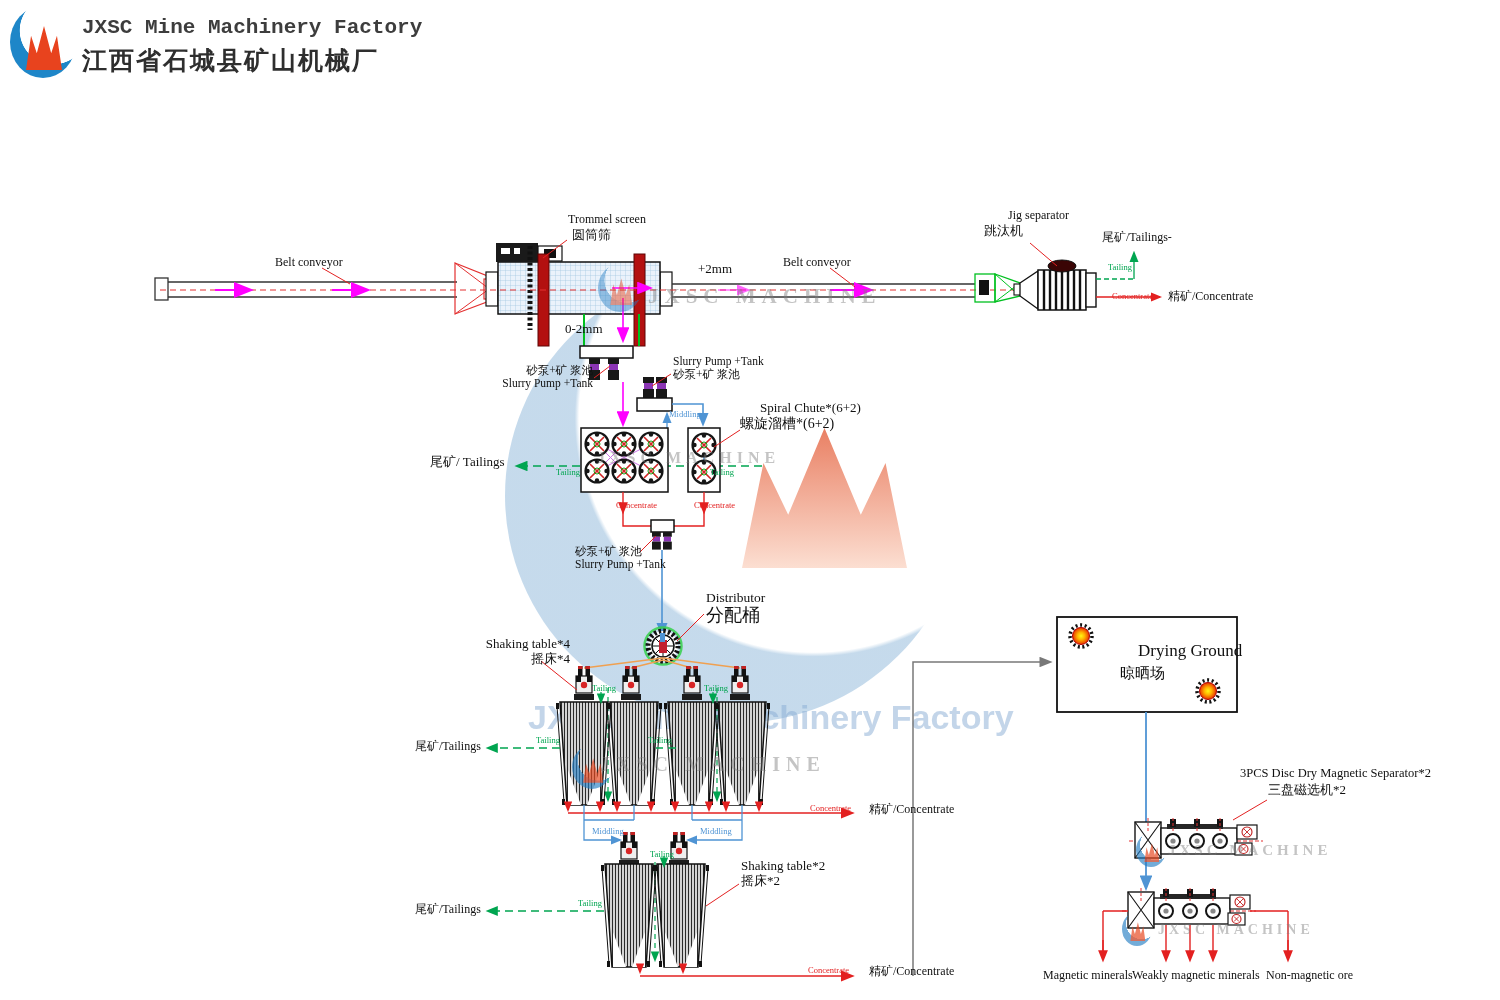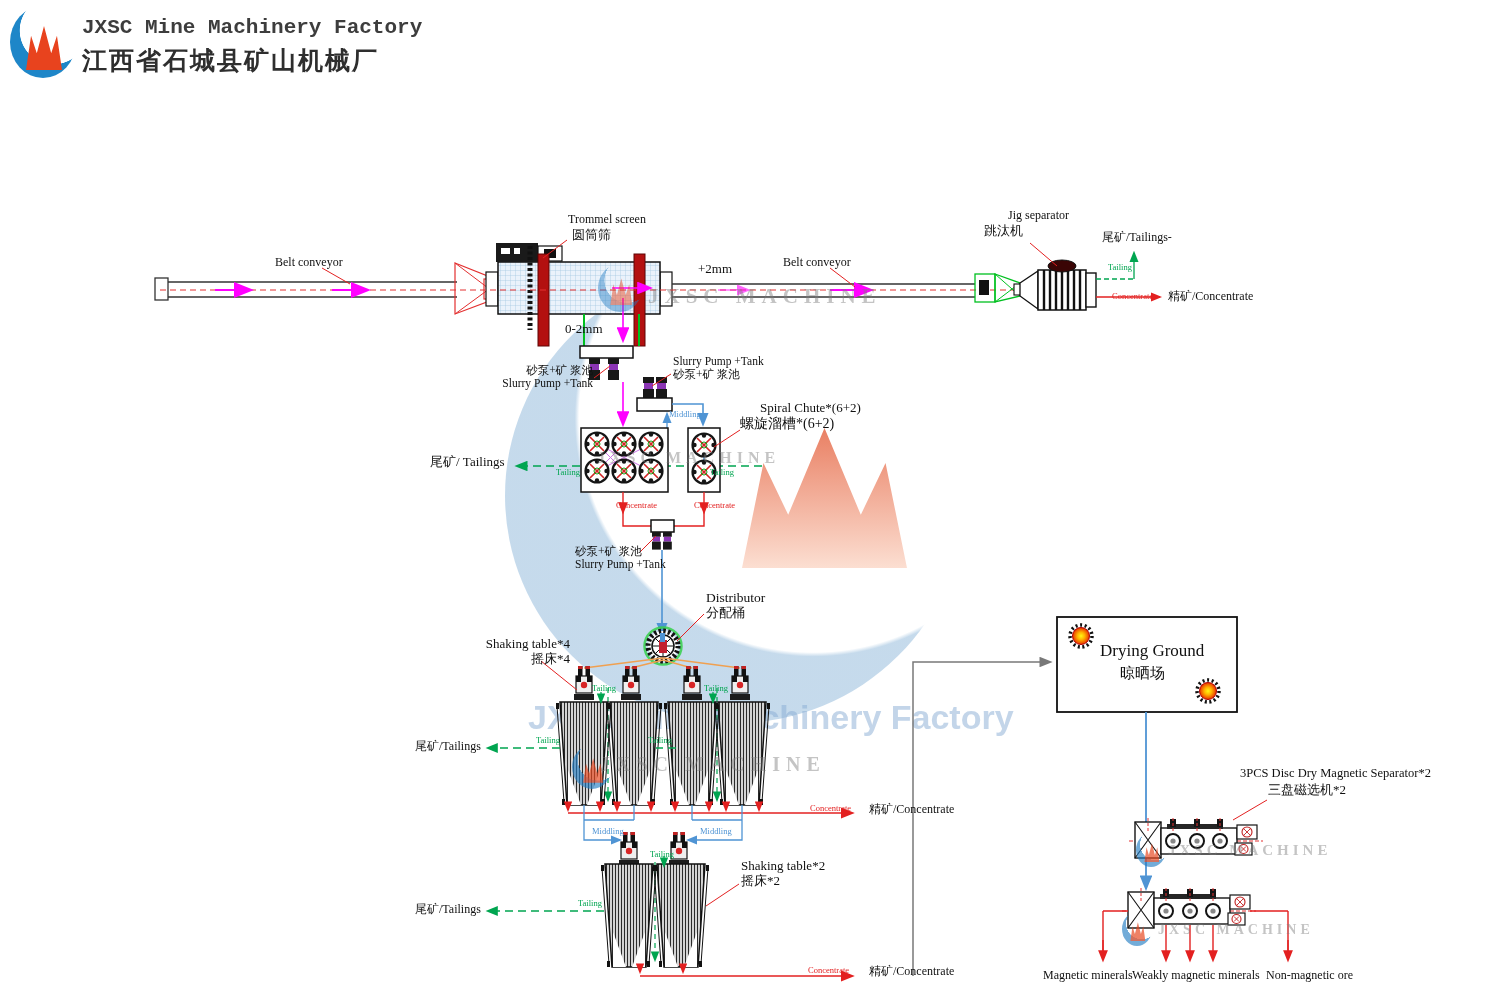--- a/index.html
+++ b/index.html
@@ -438,21 +438,21 @@
     <div class="lbl tiny g" style="left:710px;top:468px;">Tailing</div>
     <div class="lbl tiny r" style="left:616px;top:501px;">Concentrate</div>
     <div class="lbl tiny r" style="left:694px;top:501px;">Concentrate</div>
 
     <div class="lbl" style="left:575px;top:545px;font-size:11.5px;">
       <div>砂泵+矿 浆池</div>
       <div>Slurry Pump +Tank</div>
     </div>
 
     <div class="lbl" style="left:706px;top:590px;font-size:13.5px;">Distributor</div>
-    <div class="lbl" style="left:706px;top:605px;font-size:13px;font-family:Liberation Serif, serif;">分配桶</div>
+    <div class="lbl" style="left:706px;top:605px;font-size:18px;font-family:Liberation Serif, serif;">分配桶</div>
 
     <div class="lbl ra" style="left:465px;width:105px;top:636px;font-size:13px;">
       <div>Shaking table*4</div>
       <div>摇床*4</div>
     </div>
     <div class="lbl tiny g" style="left:592px;top:684px;">Tailing</div>
     <div class="lbl tiny g" style="left:704px;top:684px;">Tailing</div>
     <div class="lbl" style="left:415px;top:740px;">尾矿/Tailings</div>
     <div class="lbl tiny g" style="left:536px;top:736px;">Tailing</div>
     <div class="lbl tiny g" style="left:648px;top:736px;">Tailing</div>
@@ -464,21 +464,21 @@
     <div class="lbl" style="left:741px;top:858px;font-size:13px;">
       <div>Shaking table*2</div>
       <div>摇床*2</div>
     </div>
     <div class="lbl tiny g" style="left:650px;top:850px;">Tailing</div>
     <div class="lbl" style="left:415px;top:903px;">尾矿/Tailings</div>
     <div class="lbl tiny g" style="left:578px;top:899px;">Tailing</div>
     <div class="lbl tiny r" style="left:808px;top:966px;">Concentrate</div>
     <div class="lbl" style="left:869px;top:965px;">精矿/Concentrate</div>
 
-    <div class="lbl" style="left:1100px;top:641px;font-size:17px;font-family:Liberation Serif, serif;">Drying Ground</div>
+    <div class="lbl" style="left:1138px;top:641px;font-size:17px;font-family:Liberation Serif, serif;">Drying Ground</div>
     <div class="lbl" style="left:1120px;top:665px;font-size:15px;">晾晒场</div>
 
     <div class="lbl" style="left:1240px;top:766px;font-size:12.5px;">3PCS Disc Dry Magnetic Separator*2</div>
     <div class="lbl" style="left:1268px;top:782px;font-size:13px;">三盘磁选机*2</div>
 
     <div class="lbl" style="left:1043px;top:969px;">Magnetic minerals</div>
     <div class="lbl" style="left:1132px;top:969px;">Weakly magnetic minerals</div>
     <div class="lbl" style="left:1266px;top:969px;">Non-magnetic ore</div>
   </div>
 

